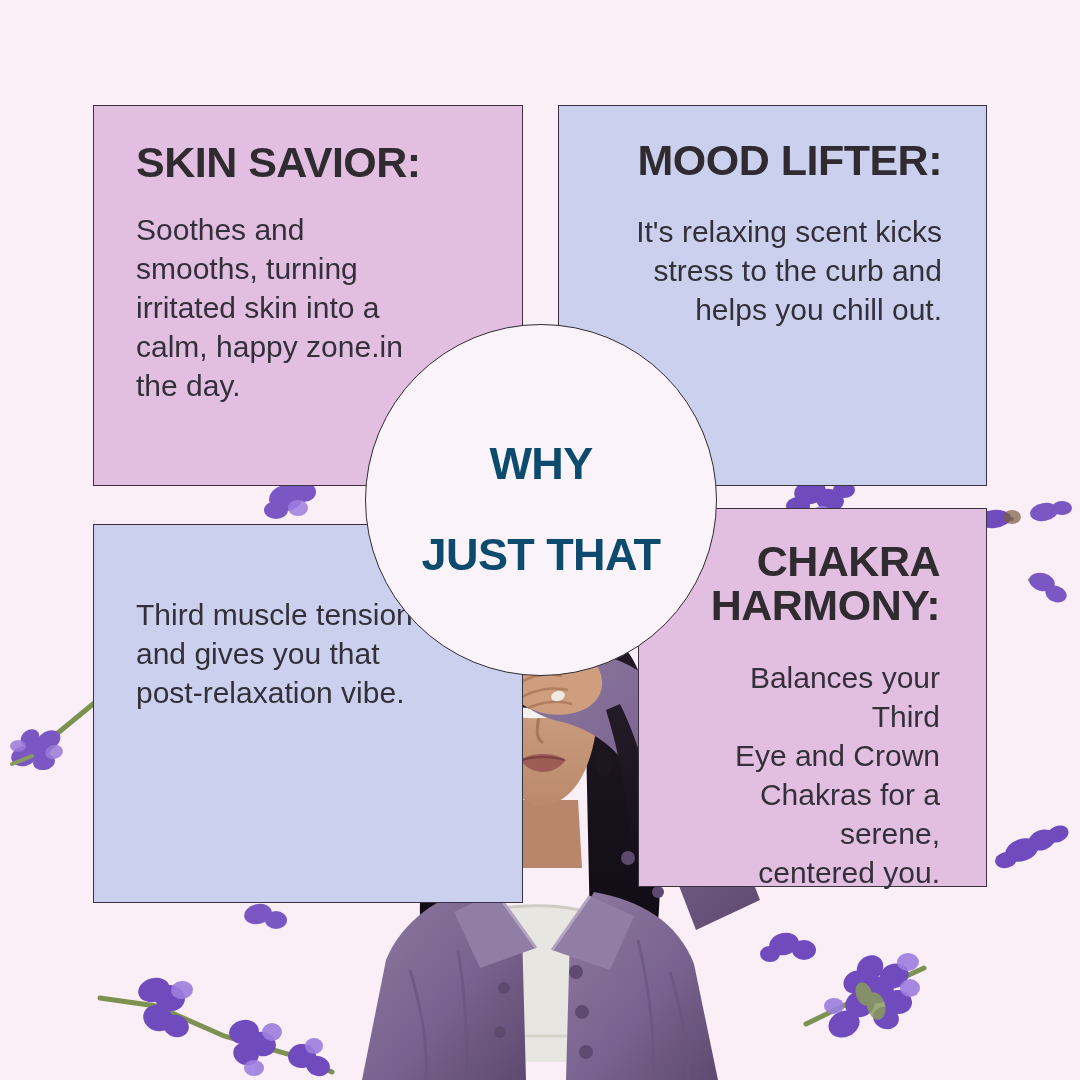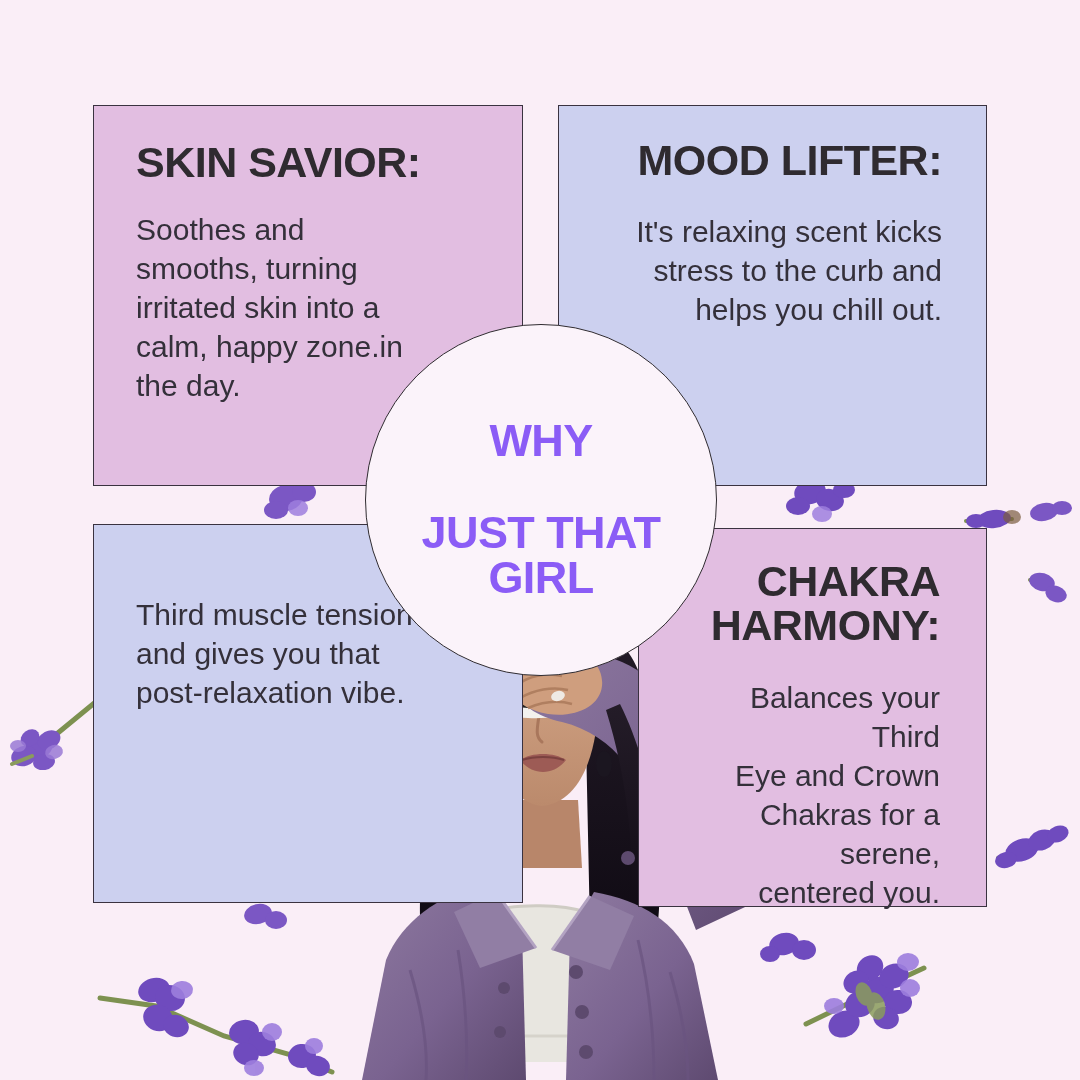--- a/index.html
+++ b/index.html
@@ -50,21 +50,21 @@
     margin: 0;
     white-space: pre-line;
   }
 
   .align-left  { text-align: left; }
   .align-right { text-align: right; }
 
   #card-skin  { left: 93px;  top: 105px; width: 430px; height: 381px; }
   #card-mood  { left: 558px; top: 105px; width: 429px; height: 381px; }
   #card-aches { left: 93px;  top: 524px; width: 430px; height: 379px; }
-  #card-chakra{ left: 638px; top: 528px; width: 349px; height: 379px; }
+  #card-chakra{ left: 638px; top: 508px; width: 349px; height: 379px; }
 
   #card-mood  { padding-top: 32px; padding-right: 44px; }
   #card-chakra{ padding-top: 30px; padding-right: 46px; }
   #card-aches { padding-top: 28px; }
 
   #card-mood .card-title  { margin-bottom: 30px; }
   #card-chakra .card-title{ margin-bottom: 30px; }
   #card-aches .card-body  { margin-top: 42px; }
 
   
@@ -91,21 +91,21 @@
     display: flex;
     align-items: center;
     justify-content: center;
     z-index: 40;
   }
   #badge-text {
     font-weight: 800;
     font-size: 45px;
     line-height: 1.02;
     letter-spacing: -0.6px;
-    color: #8b5cf6;
+    color: #0c4a6e;
     text-align: center;
     text-transform: uppercase;
     padding: 0 14px;
     margin-top: 19px;
   }
   #badge-text .u { text-underline-offset: 4px; text-decoration-thickness: 4px; }
 </style>
 </head>
 <body>
 
@@ -367,17 +367,16 @@
 Eye and Crown
 Chakras for a serene,
 centered you.</p>
   </div>
 
   <div id="center-badge">
     <div id="badge-text">
       <span>WHY</span><br>
       <br>
       <span>JUST </span><span class="u">THAT</span><br>
-      <span>GIRL</span>
     </div>
   </div>
 
 </div>
 
 </body></html>

